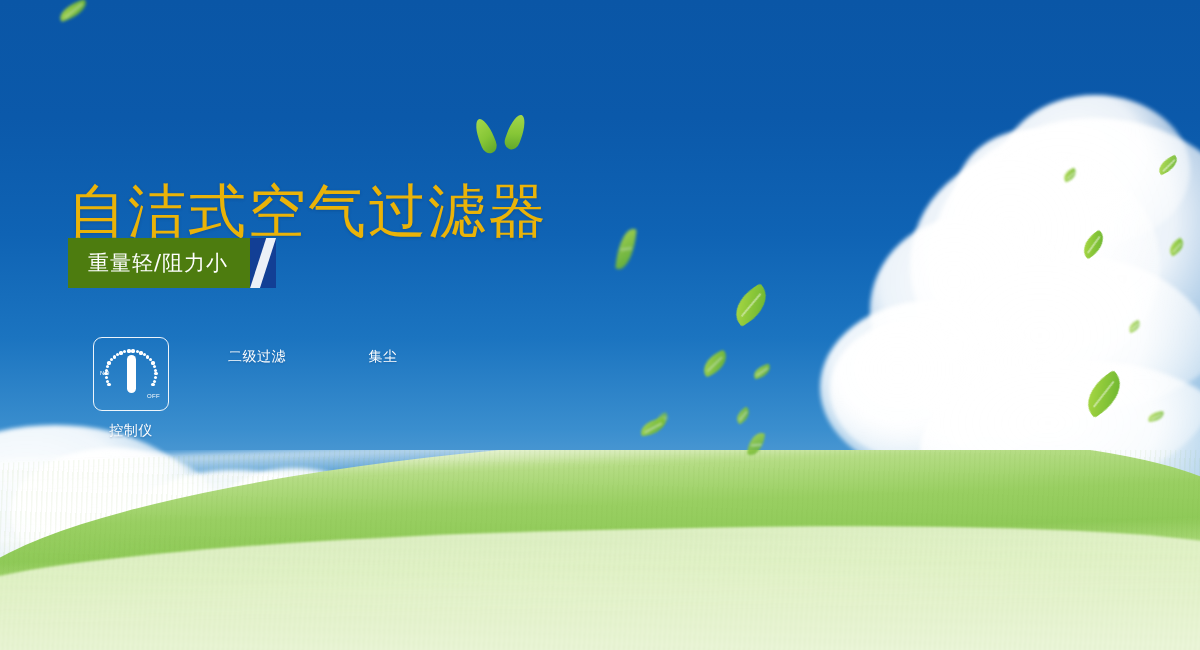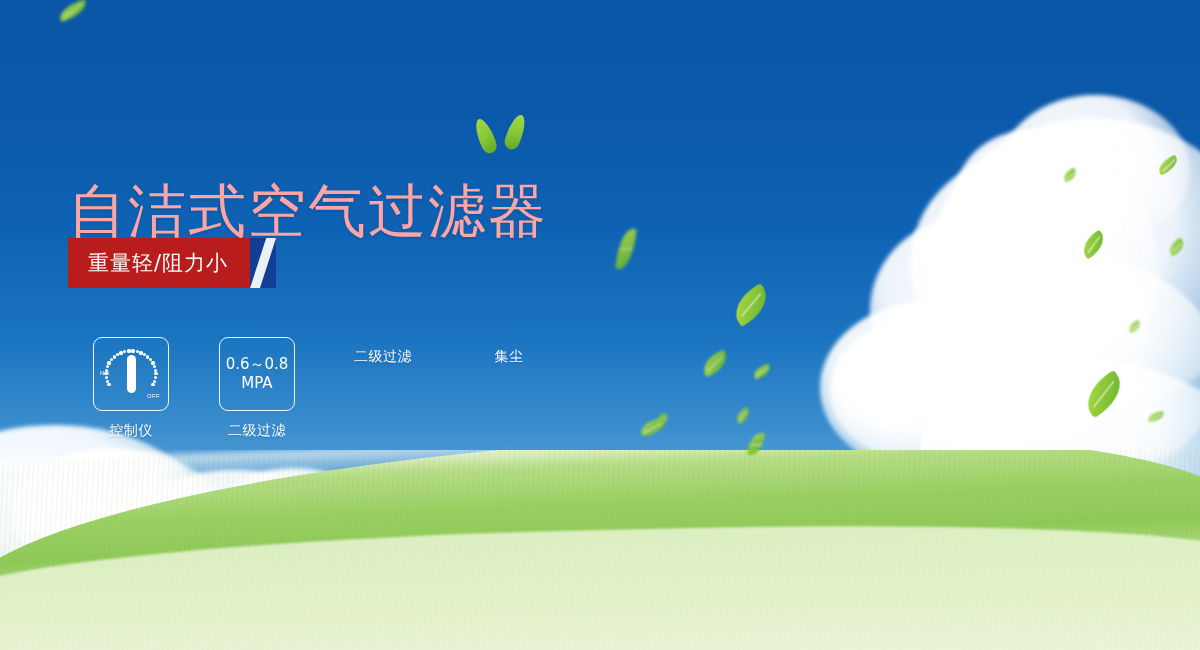--- a/index.html
+++ b/index.html
@@ -176,21 +176,21 @@
   }
 
   
   .title {
     position: absolute;
     left: 68px;
     top: 143px;
     font-size: 58px;
     line-height: 1;
     letter-spacing: 2px;
-    color: #fca5a5;
+    color: #eab308;
     font-weight: 300;
     font-family: "DejaVu Sans", "Liberation Sans", sans-serif;
     white-space: nowrap;
     text-shadow: 0 1px 3px rgba(0,40,90,0.25);
   }
 
   .title-leaves {
     position: absolute;
     left: 470px;
     top: 108px;
@@ -215,21 +215,21 @@
   
   .subbar {
     position: absolute;
     left: 68px;
     top: 238px;
     height: 50px;
     display: flex;
     align-items: stretch;
   }
   .sub-left {
-    background: #b91c1c;
+    background: #4d7c0f;
     color: #ffffff;
     display: flex;
     align-items: center;
     padding: 0 22px 0 20px;
     font-size: 21px;
     letter-spacing: 1px;
     font-family: "DejaVu Sans", "Liberation Sans", sans-serif;
   }
   .sub-slash {
     width: 26px;
@@ -483,29 +483,20 @@
               <div class="dial-dot" style="left: 85.6027%; top: 69.2819%;"></div>
             </div>
           <div class="dial-needle"></div>
           <div class="dial-no">NO</div>
           <div class="dial-off">OFF</div>
         </div>
       </div>
       <div class="feature-label">控制仪</div>
     </div>
 
-    <div class="feature">
-      <div class="feature-box">
-        <div class="box-text">
-          <div>0.6～0.8</div>
-          <div>MPA</div>
-        </div>
-      </div>
-      <div class="feature-label">二级过滤</div>
-    </div>
 
 
     <div class="feature">
       <div class="feature-label">二级过滤</div>
     </div>
 
     <div class="feature">
       <div class="feature-label">集尘</div>
     </div>
 

